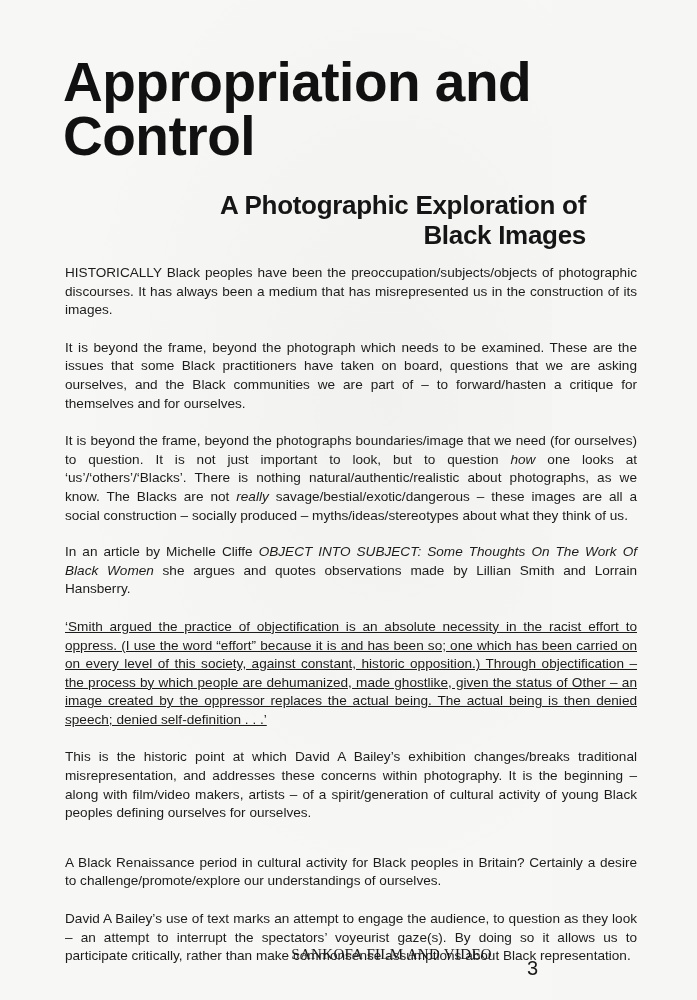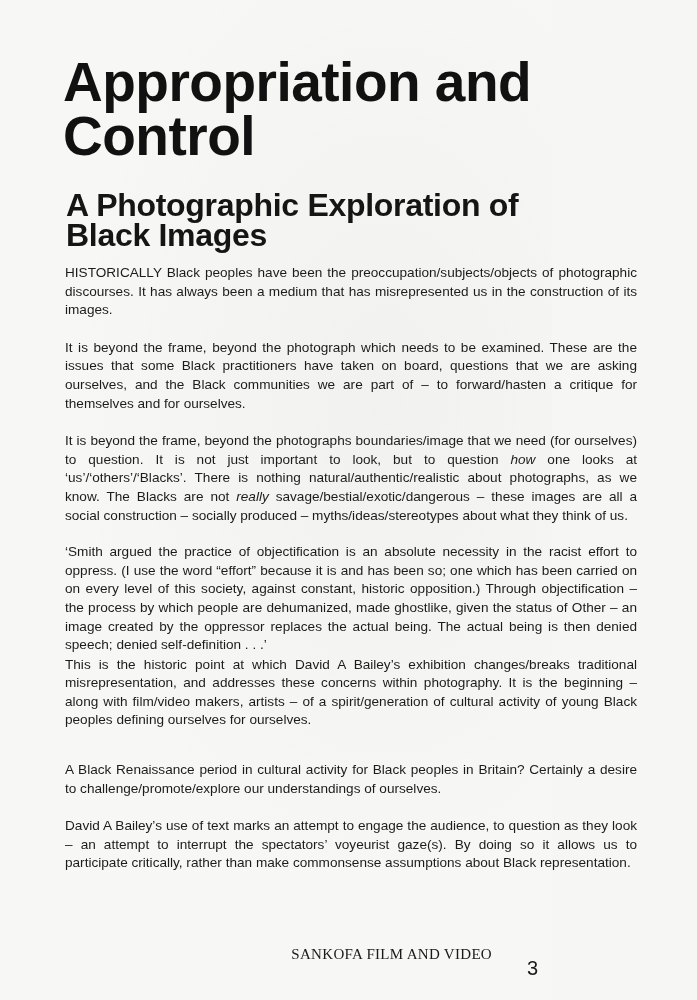--- a/index.html
+++ b/index.html
@@ -38,44 +38,45 @@
       color: #111;
     }
     .subtitle {
       position: absolute;
       left: 66px;
       top: 190px;
       width: 520px;
       margin: 0;
       font-family: "Liberation Sans", sans-serif;
       font-weight: bold;
-      font-size: 32px;
+      font-size: 26px;
       line-height: 30px;
       letter-spacing: -0.3px;
       color: #151515;
+      text-align: right;
     }
     .body {
       position: absolute;
       left: 65px;
       top: 264px;
       width: 572px;
       font-family: "Liberation Sans", sans-serif;
       font-size: 13.6px;
       line-height: 18.6px;
       color: #1c1c1c;
       text-align: justify;
     }
     .body p {
       margin: 0 0 19px 0;
     }
     .body p.p-historically { margin-bottom: 19px; }
     .body p.p-frame1 { margin-bottom: 19px; }
     .body p.p-frame2 { margin-bottom: 18px; }
     .body p.p-cliffe { margin-bottom: 19px; }
-    .body p.p-smith { margin-bottom: 1px; }
+    .body p.p-smith { margin-bottom: 19px; text-decoration: underline; }
     .body p.p-historic { margin-bottom: 31px; }
     .body p.p-renaissance { }
     .body em { font-style: italic; }
     .signature {
       position: absolute;
       right: 60px;
       top: 930px;
       font-family: Liberation Serif, serif;
       font-size: 15px;
       letter-spacing: 0.3px;
@@ -106,20 +107,21 @@
     <span>Black Images</span>
   </h2>
 
   <div class="body">
     <p class="p-historically">HISTORICALLY Black peoples have been the preoccupation/subjects/objects of photographic discourses. It has always been a medium that has misrepresented us in the construction of its images.</p>
 
     <p class="p-frame1">It is beyond the frame, beyond the photograph which needs to be examined. These are the issues that some Black practitioners have taken on board, questions that we are asking ourselves, and the Black communities we are part of – to forward/hasten a critique for themselves and for ourselves.</p>
 
     <p class="p-frame2"><span>It is beyond the frame, beyond the photographs boundaries/image that we need (for ourselves) to question. It is not just important to look, but to question </span><em>how</em><span> one looks at ‘us’/‘others’/‘Blacks’. There is nothing natural/authentic/realistic about photographs, as we know. The Blacks are not </span><em>really</em><span> savage/bestial/exotic/dangerous – these images are all a social construction – socially produced – myths/ideas/stereotypes about what they think of us.</span></p>
 
+    <p class="p-cliffe"><span>In an article by Michelle Cliffe </span><em>OBJECT INTO SUBJECT: Some Thoughts On The Work Of Black Women</em><span> she argues and quotes observations made by Lillian Smith and Lorrain Hansberry.</span></p>
 
     <p class="p-smith">‘Smith argued the practice of objectification is an absolute necessity in the racist effort to oppress. (I use the word “effort” because it is and has been so; one which has been carried on on every level of this society, against constant, historic opposition.) Through objectification – the process by which people are dehumanized, made ghostlike, given the status of Other – an image created by the oppressor replaces the actual being. The actual being is then denied speech; denied self-definition . . .’</p>
 
     <p class="p-historic">This is the historic point at which David A Bailey’s exhibition changes/breaks traditional misrepresentation, and addresses these concerns within photography. It is the beginning – along with film/video makers, artists – of a spirit/generation of cultural activity of young Black peoples defining ourselves for ourselves.</p>
 
     <p class="p-renaissance">A Black Renaissance period in cultural activity for Black peoples in Britain? Certainly a desire to challenge/promote/explore our understandings of ourselves.</p>
 
     <p class="p-bailey">David A Bailey’s use of text marks an attempt to engage the audience, to question as they look – an attempt to interrupt the spectators’ voyeurist gaze(s). By doing so it allows us to participate critically, rather than make commonsense assumptions about Black representation.</p>
   </div>
 

